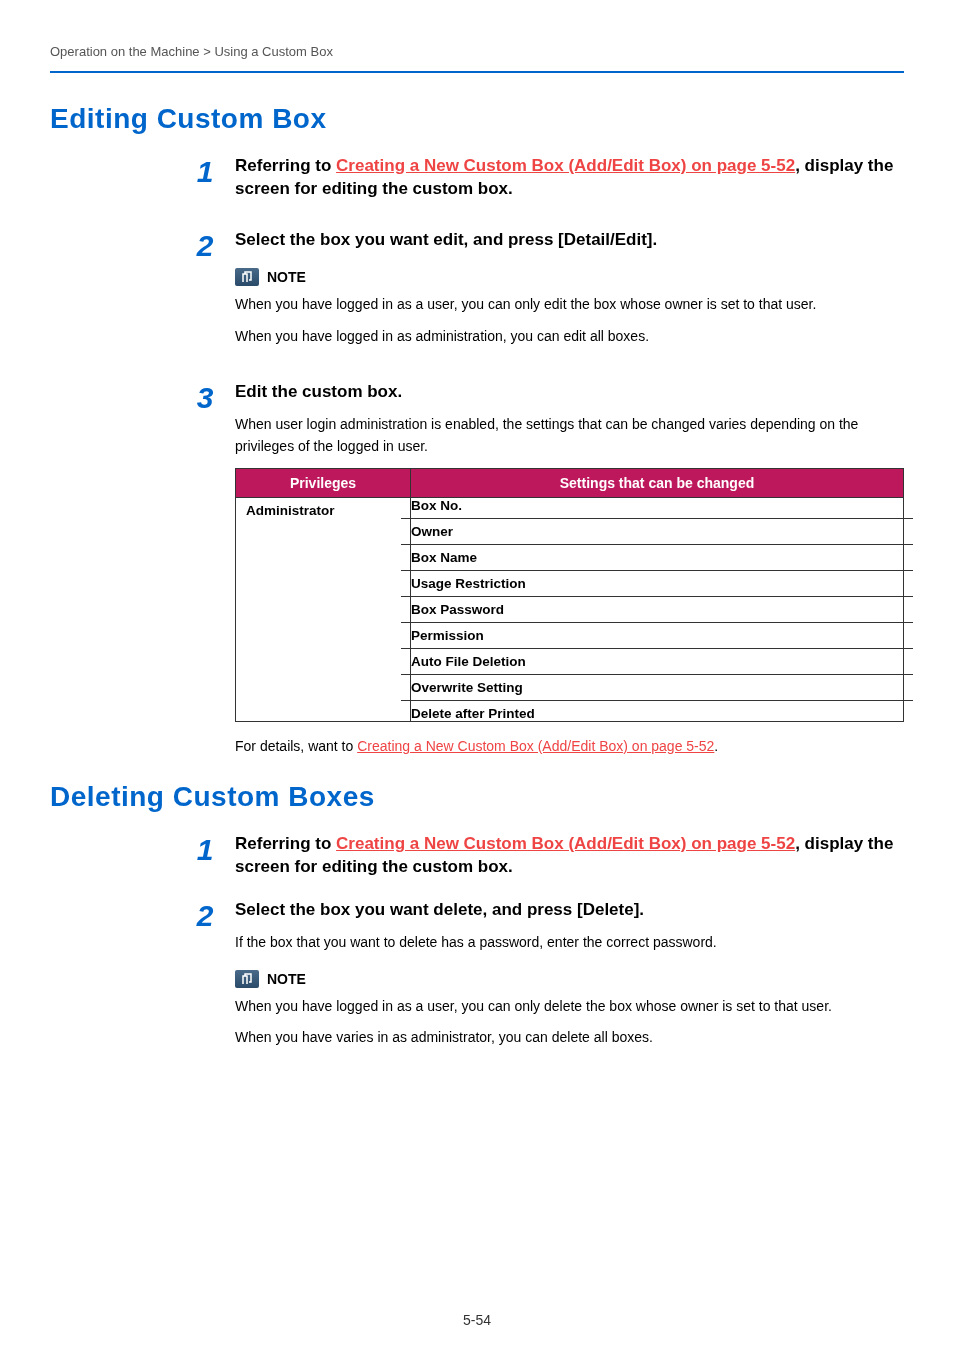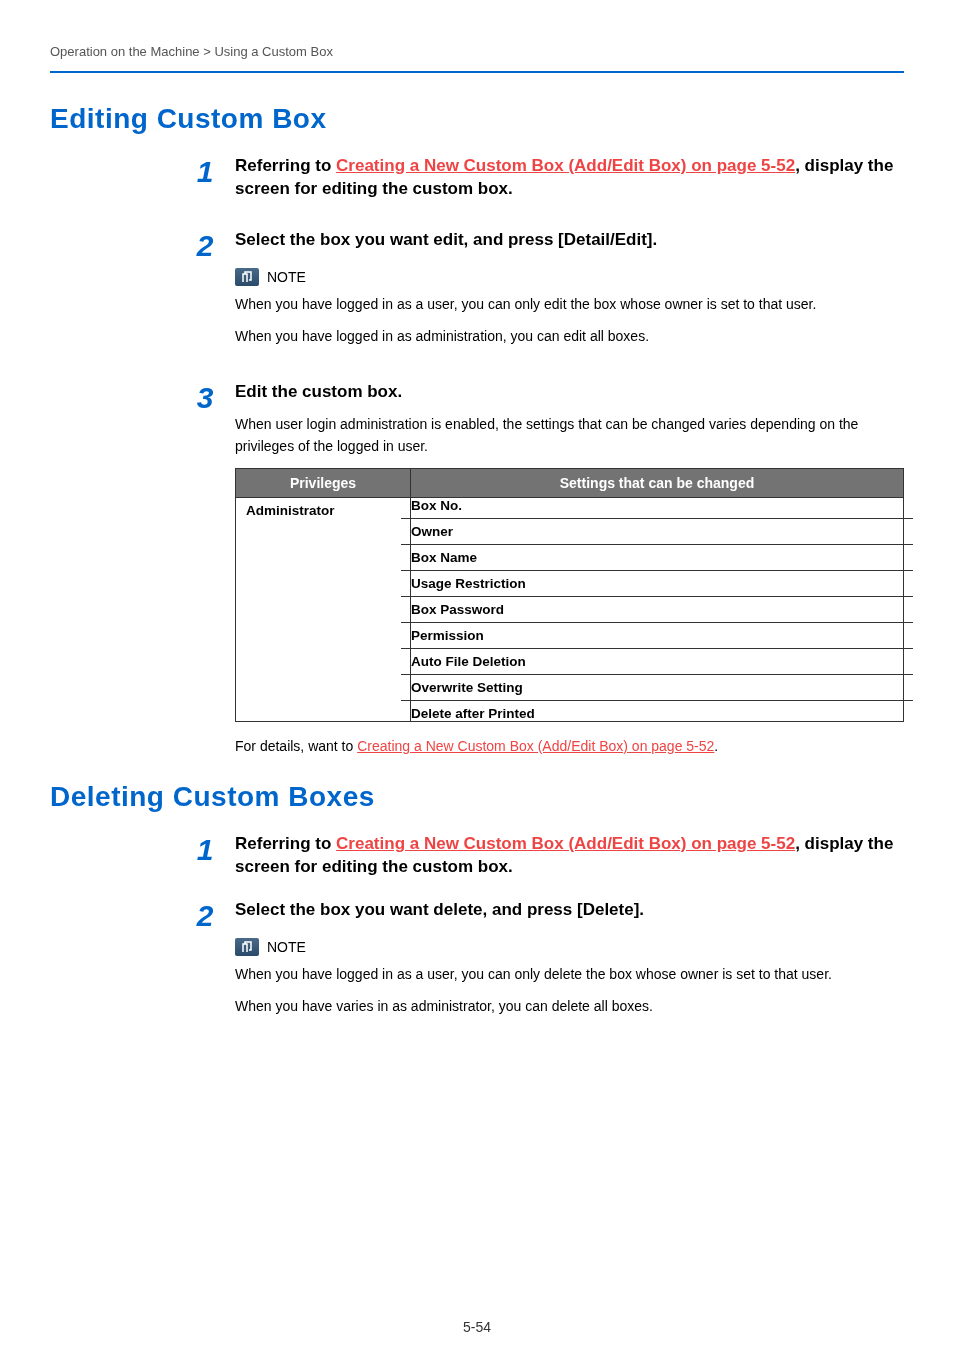--- a/index.html
+++ b/index.html
@@ -82,35 +82,35 @@
       margin-right: 8px;
       position: relative;
       display: inline-flex;
       align-items: center;
       justify-content: center;
     }
     .note-icon svg { display: block; }
     .note-label {
       font-family: Arial, Helvetica, sans-serif;
       font-size: 14px;
-      font-weight: 400;
+      font-weight: 700;
     }
     .body-text {
       font-size: 14px;
       line-height: 1.55;
       margin-bottom: 10px;
     }
     table.priv-table {
       width: 100%;
       border-collapse: collapse;
       margin-top: 10px;
       margin-bottom: 14px;
     }
     table.priv-table th {
-      background: #737373;
+      background: #be185d;
       color: #fff;
       font-weight: bold;
       text-align: center;
       padding: 6px 10px;
       border: 1px solid #333;
       font-size: 14px;
     }
     table.priv-table th:first-child { width: 175px; }
     table.priv-table td {
       border: 1px solid #333;
@@ -126,21 +126,21 @@
       padding: 5px 10px;
       margin: -5px -10px 5px -10px;
       font-size: 13.5px;
     }
     .inner-rows > div:last-child {
       border-bottom: none;
       margin-bottom: -5px;
     }
     .page-num {
       position: absolute;
-      bottom: 15px;
+      bottom: 22px;
       left: 0;
       width: 100%;
       text-align: center;
       font-size: 14px;
       color: #333;
     }
   </style>
 </head>
 <body>
 
@@ -225,20 +225,21 @@
       <div class="step-heading">
         <span>Referring to </span><a href="#" class="link">Creating a New Custom Box (Add/Edit Box) on page 5-52</a><span>, display the screen for editing the custom box.</span>
       </div>
     </div>
   </div>
 
   <div class="step" style="margin-top:4px;">
     <div class="step-num">2</div>
     <div class="step-content">
       <div class="step-heading">Select the box you want delete, and press [Delete].</div>
+      <div class="body-text">If the box that you want to delete has a password, enter the correct password.</div>
       <div class="note-block">
         <div class="note-header">
           <span class="note-icon">
             <svg width="14" height="12" viewBox="0 0 14 12">
                 <path d="M3 11 L3 3 L7 3 L7 11 M5 3 L5 1 L11 1 L11 9 L9 9" stroke="#fff" stroke-width="1.5" fill="none"></path>
               </svg>
           </span>
           <span class="note-label">NOTE</span>
         </div>
         <div class="body-text">When you have logged in as a user, you can only delete the box whose owner is set to that user.</div>

